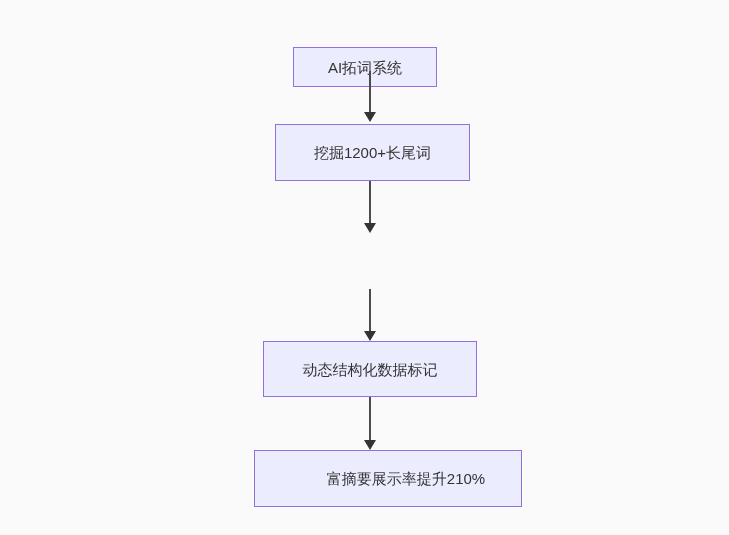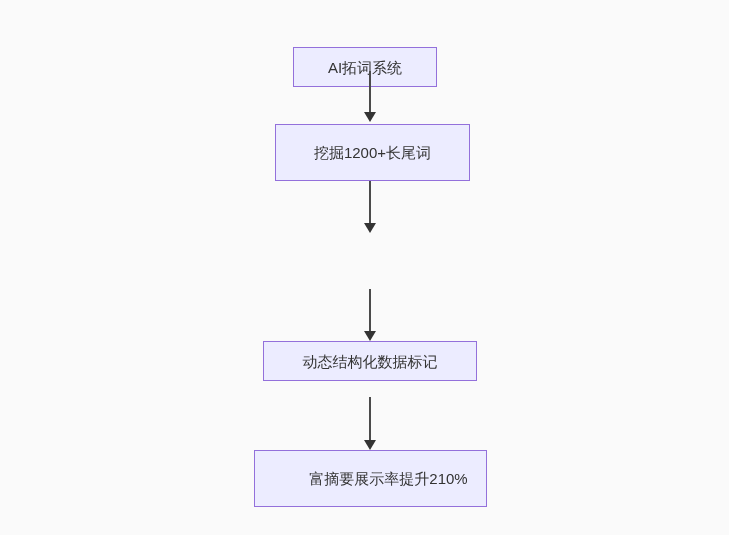--- a/index.html
+++ b/index.html
@@ -46,22 +46,22 @@
     width: 0;
     height: 0;
     border-left: 6px solid transparent;
     border-right: 6px solid transparent;
     border-top: 10px solid #333333;
   }
   
   .n1 { left: 293px; top: 15px;  width: 144px; height: 40px; margin-top: 32px; }
   .n2 { left: 275px; top: 124px; width: 195px; height: 57px; }
   .n3 { left: 261px; top: 233px; width: 219px; height: 56px; }
-  .n4 { left: 263px; top: 341px; width: 214px; height: 40px; }
-  .n5 { left: 254px; top: 450px; width: 233px; height: 57px; padding-left: 36px; }
+  .n4 { left: 263px; top: 341px; width: 214px; height: 56px; }
+  .n5 { left: 254px; top: 450px; width: 268px; height: 57px; padding-left: 36px; }
   
   .a1 { top: 71px;  height: 51px; }
   .a2 { top: 181px; height: 52px; }
   .a3 { top: 289px; height: 52px; }
   .a4 { top: 397px; height: 53px; }
 </style>
 </head>
 <body>
 
 <div class="canvas">

